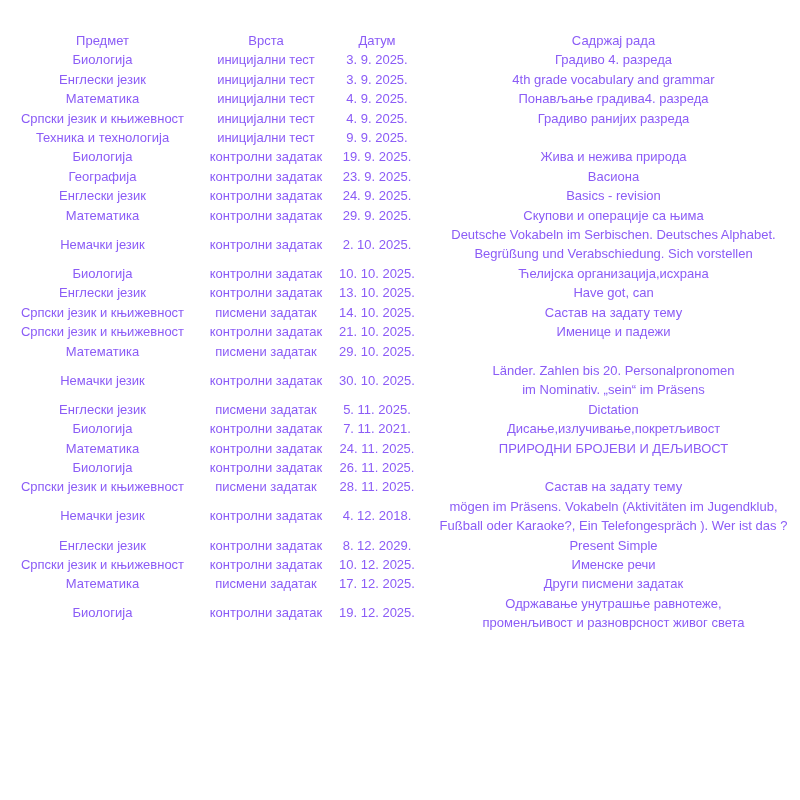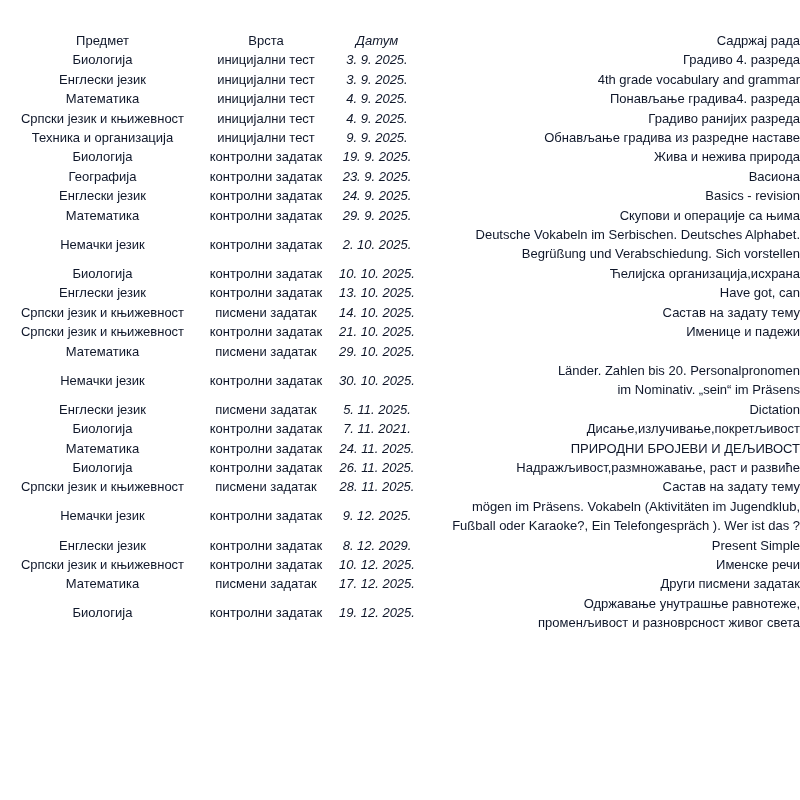--- a/index.html
+++ b/index.html
@@ -5,36 +5,36 @@
   html, body { margin: 0; padding: 0; background: #ffffff; }
   .page {
     width: 800px;
     height: 800px;
     background: #ffffff;
     box-sizing: border-box;
     padding-top: 31px;
     overflow: hidden;
     font-family: "Liberation Sans", sans-serif;
     font-size: 13px;
-    color: #0f172a;
+    color: #8b5cf6;
   }
   .trow {
     display: flex;
     align-items: center;
   }
   .cell {
     line-height: 19.4px;
     text-align: center;
     white-space: pre;
     flex: none;
   }
   .c-subject { width: 205px; }
   .c-type    { width: 122px; }
-  .c-date    { width: 100px; font-style: italic; }
-  .c-content { width: 373px; text-align: right; }
+  .c-date    { width: 100px; }
+  .c-content { width: 373px; }
 </style>
 </head>
 <body>
 
 <div class="page">
   <div class="trow header">
     <div class="cell c-subject">Предмет</div>
     <div class="cell c-type">Врста</div>
     <div class="cell c-date">Датум</div>
     <div class="cell c-content">Садржај рада</div>
@@ -58,24 +58,23 @@
         <div class="cell c-date">4. 9. 2025.</div>
         <div class="cell c-content">Понављање градива4. разреда</div>
       </div>
       <div class="trow">
         <div class="cell c-subject">Српски језик и књижевност</div>
         <div class="cell c-type">иницијални тест</div>
         <div class="cell c-date">4. 9. 2025.</div>
         <div class="cell c-content">Градиво ранијих разреда</div>
       </div>
       <div class="trow">
-        <div class="cell c-subject">Техника и организација</div>
+        <div class="cell c-subject">Техника и технологија</div>
         <div class="cell c-type">иницијални тест</div>
         <div class="cell c-date">9. 9. 2025.</div>
-        <div class="cell c-content">Обнављање градива из разредне наставе</div>
       </div>
       <div class="trow">
         <div class="cell c-subject">Биологија</div>
         <div class="cell c-type">контролни задатак</div>
         <div class="cell c-date">19. 9. 2025.</div>
         <div class="cell c-content">Жива и нежива природа</div>
       </div>
       <div class="trow">
         <div class="cell c-subject">Географија</div>
         <div class="cell c-type">контролни задатак</div>
@@ -152,32 +151,31 @@
       <div class="trow">
         <div class="cell c-subject">Математика</div>
         <div class="cell c-type">контролни задатак</div>
         <div class="cell c-date">24. 11. 2025.</div>
         <div class="cell c-content">ПРИРОДНИ БРОЈЕВИ И ДЕЉИВОСТ</div>
       </div>
       <div class="trow">
         <div class="cell c-subject">Биологија</div>
         <div class="cell c-type">контролни задатак</div>
         <div class="cell c-date">26. 11. 2025.</div>
-        <div class="cell c-content">Надражљивост,размножавање, раст и развиће</div>
       </div>
       <div class="trow">
         <div class="cell c-subject">Српски језик и књижевност</div>
         <div class="cell c-type">писмени задатак</div>
         <div class="cell c-date">28. 11. 2025.</div>
         <div class="cell c-content">Састав на задату тему</div>
       </div>
       <div class="trow">
         <div class="cell c-subject">Немачки језик</div>
         <div class="cell c-type">контролни задатак</div>
-        <div class="cell c-date">9. 12. 2025.</div>
+        <div class="cell c-date">4. 12. 2018.</div>
         <div class="cell c-content">mögen im Präsens. Vokabeln (Aktivitäten im Jugendklub,
 Fußball oder Karaoke?, Ein Telefongespräch ). Wer ist das ?</div>
       </div>
       <div class="trow">
         <div class="cell c-subject">Енглески језик</div>
         <div class="cell c-type">контролни задатак</div>
         <div class="cell c-date">8. 12. 2029.</div>
         <div class="cell c-content">Present Simple</div>
       </div>
       <div class="trow">

